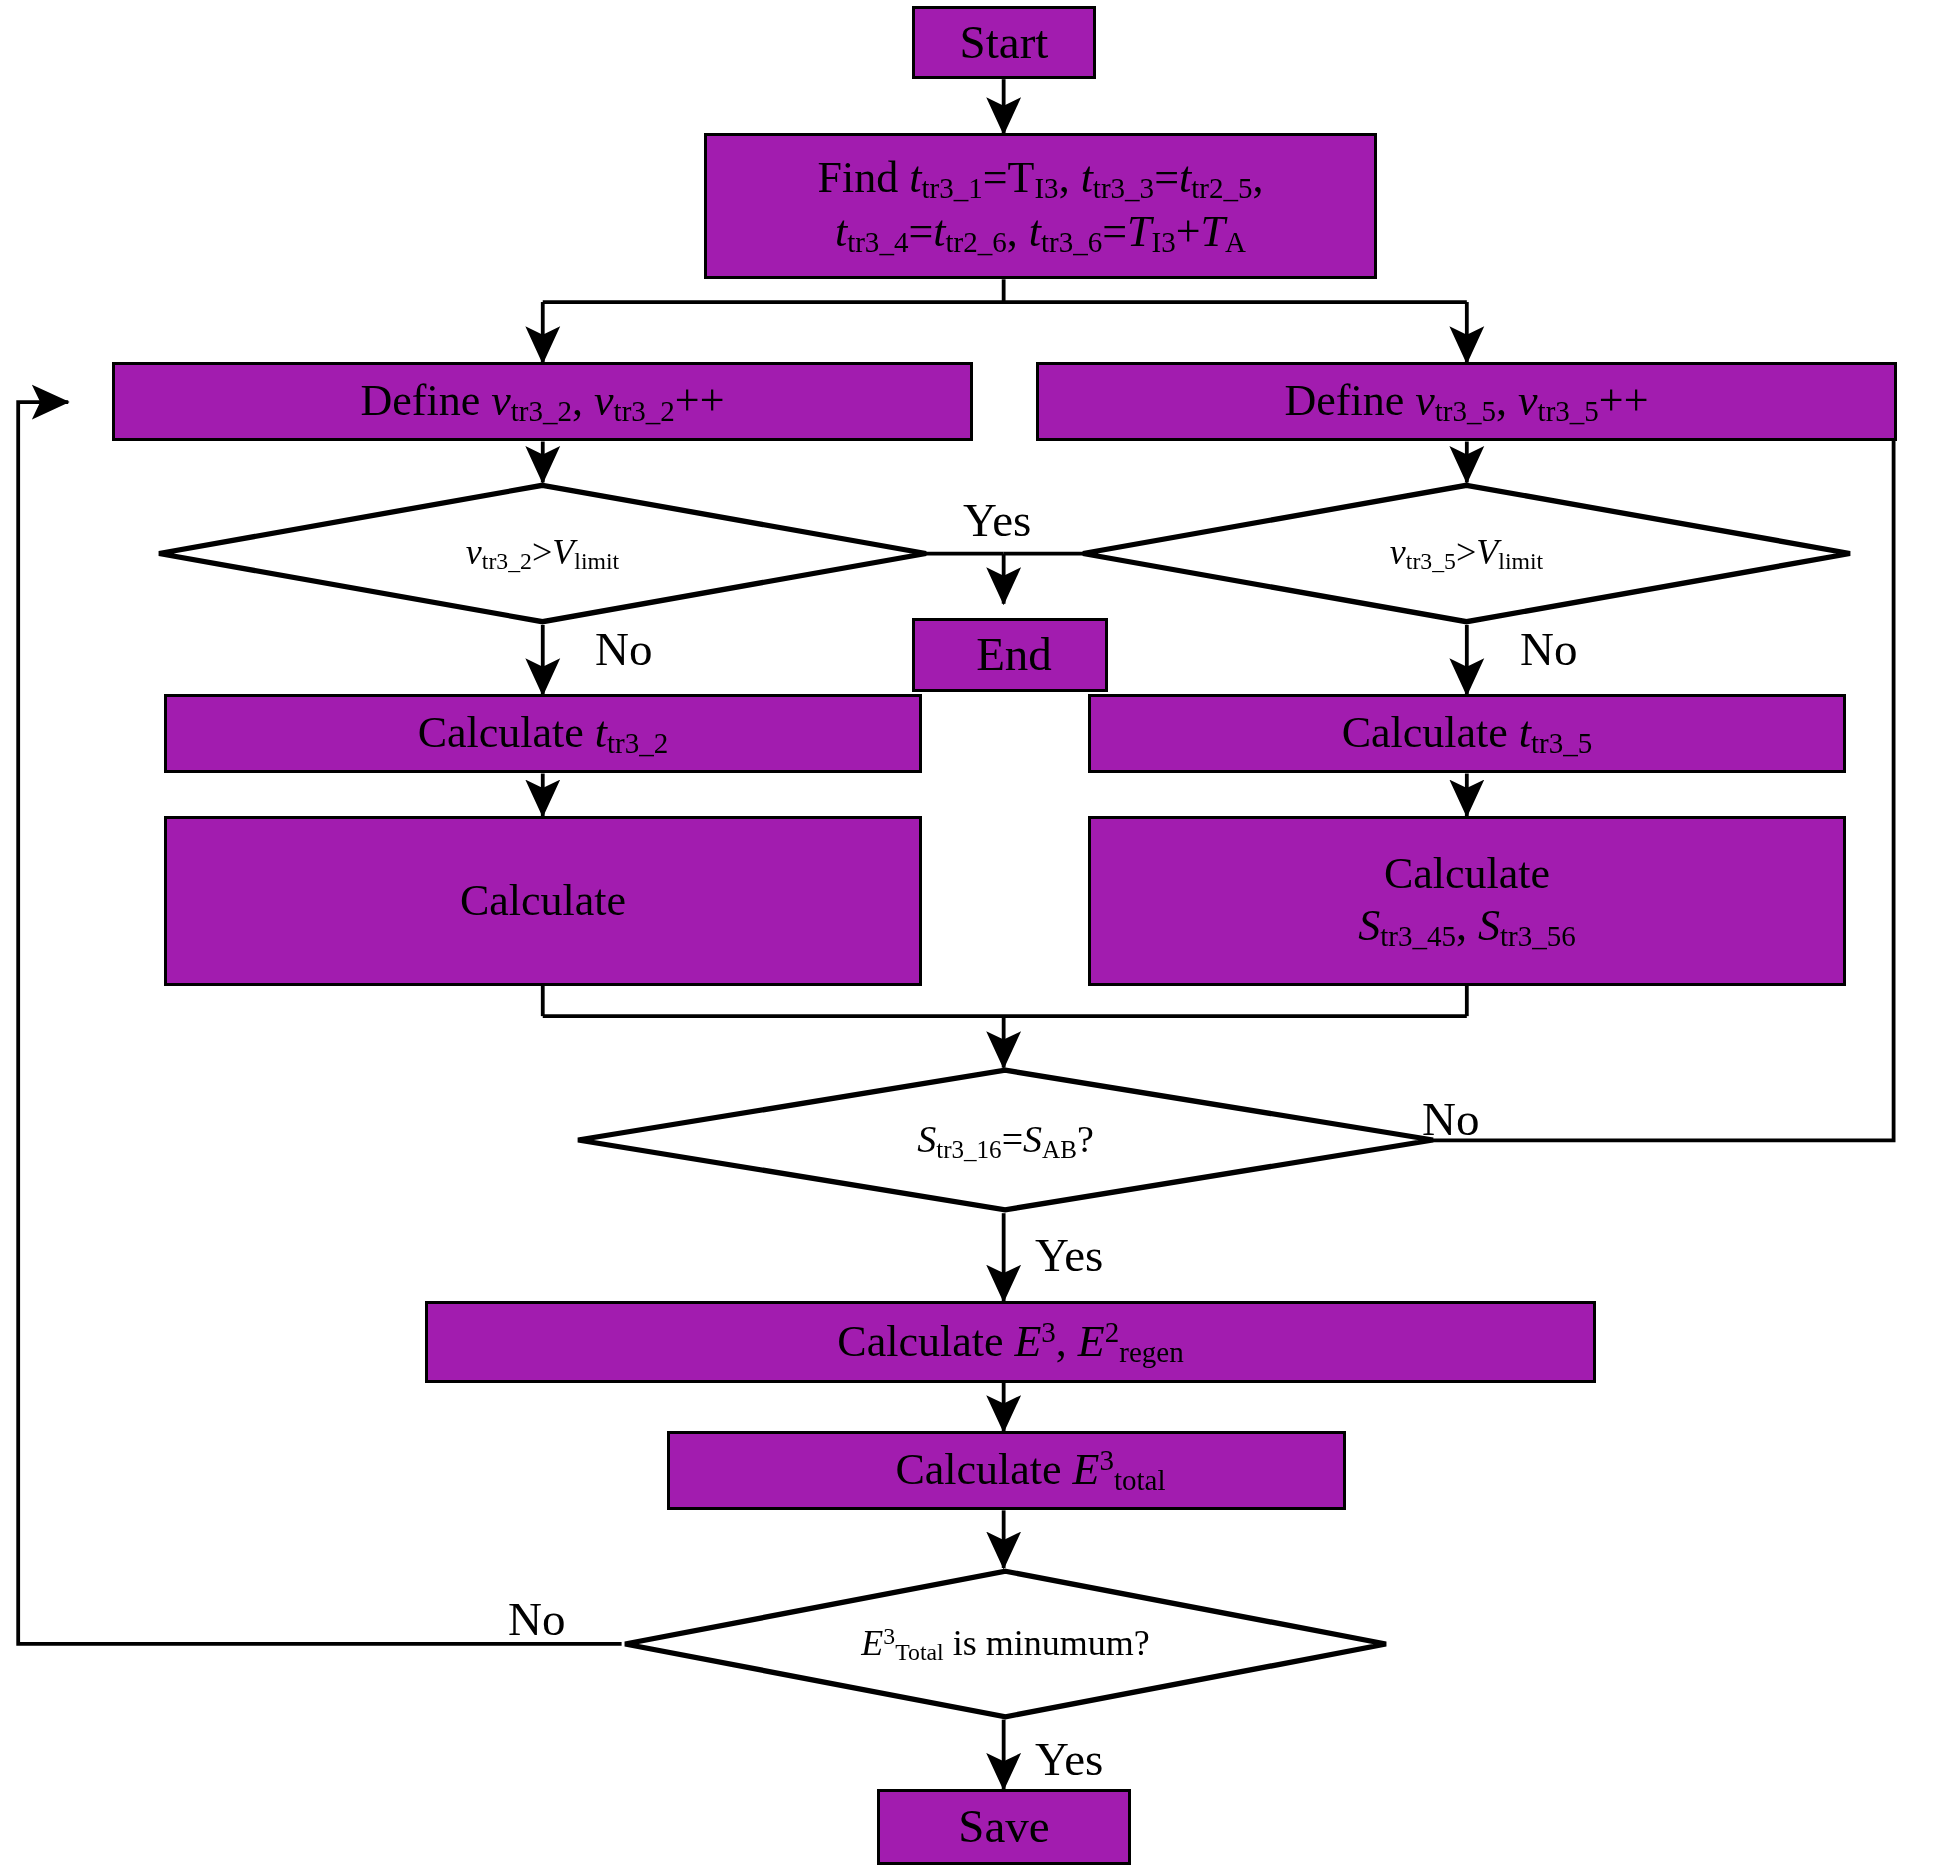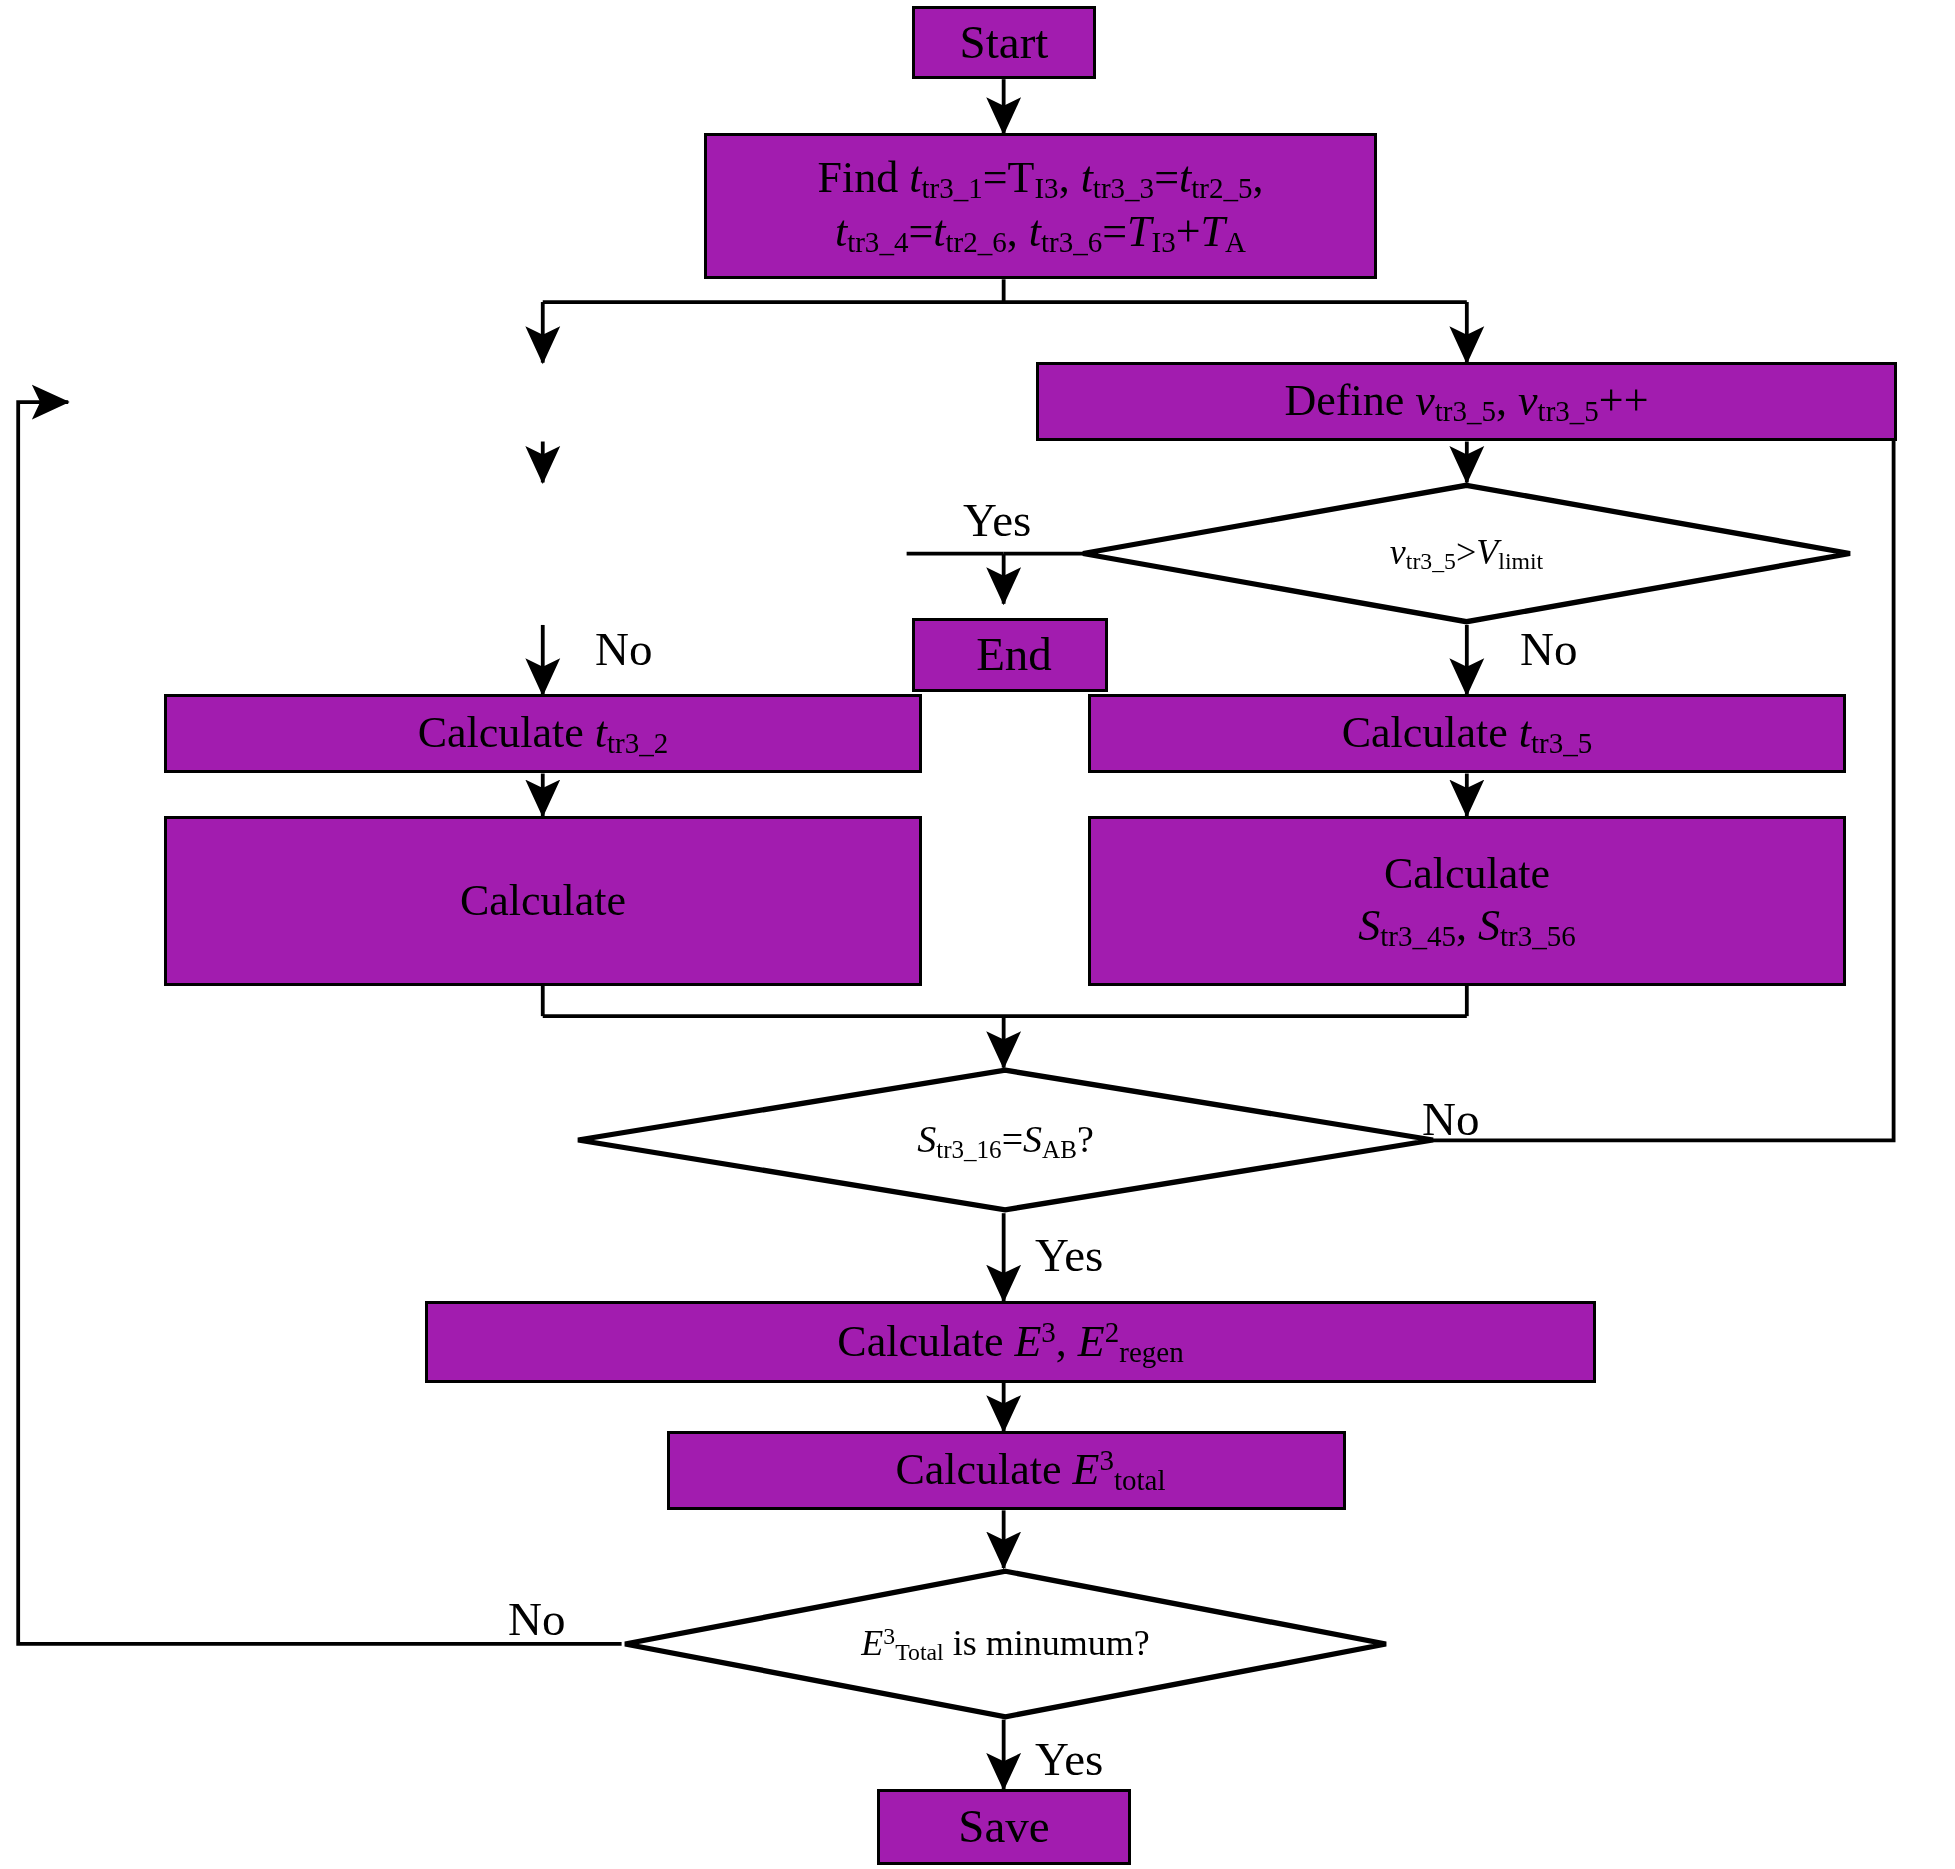--- a/index.html
+++ b/index.html
@@ -81,25 +81,34 @@
     <div class="txt">
       <div>
         <span>Find </span><span class="it">t</span><sub>tr3_1</sub><span>=</span><span>T</span><sub>I3</sub><span>, </span><span class="it">t</span><sub>tr3_3</sub><span>=</span><span class="it">t</span><sub>tr2_5</sub><span>,</span>
       </div>
       <div>
         <span class="it">t</span><sub>tr3_4</sub><span>=</span><span class="it">t</span><sub>tr2_6</sub><span>, </span><span class="it">t</span><sub>tr3_6</sub><span>=</span><span class="it">T</span><sub>I3</sub><span>+</span><span class="it">T</span><sub>A</sub>
       </div>
     </div>
   </div>
 
+  <div class="node rect" style="left:112px;top:362px;width:861px;height:79px;font-size:44px;">
+    <span class="txt"><span>Define </span><span class="it">v</span><sub>tr3_2</sub><span>, </span><span class="it">v</span><sub>tr3_2</sub><span>++</span></span>
+  </div>
 
   <div class="node rect" style="left:1036px;top:362px;width:861px;height:79px;font-size:44px;">
     <span class="txt"><span>Define </span><span class="it">v</span><sub>tr3_5</sub><span>, </span><span class="it">v</span><sub>tr3_5</sub><span>++</span></span>
   </div>
 
+  <div class="dnode" style="left:156px;top:482px;width:773px;height:143px;font-size:36px;">
+    <svg width="773" height="143" viewBox="0 0 1020 188">
+      <polygon points="510,4 1016,94 510,184 4,94" fill="#fff" stroke="#000" stroke-width="7"></polygon>
+    </svg>
+    <span class="dtext"><span class="it">v</span><sub>tr3_2</sub><span>&gt;</span><span class="it">V</span><sub>limit</sub></span>
+  </div>
 
   <div class="dnode" style="left:1080px;top:482px;width:773px;height:143px;font-size:36px;">
     <svg width="773" height="143" viewBox="0 0 1020 188">
       <polygon points="510,4 1016,94 510,184 4,94" fill="#fff" stroke="#000" stroke-width="7"></polygon>
     </svg>
     <span class="dtext"><span class="it">v</span><sub>tr3_5</sub><span>&gt;</span><span class="it">V</span><sub>limit</sub></span>
   </div>
 
   <div class="node rect" style="left:912px;top:618px;width:196px;height:74px;font-size:47px;padding-left:8px;">
     <span class="txt">End</span>

